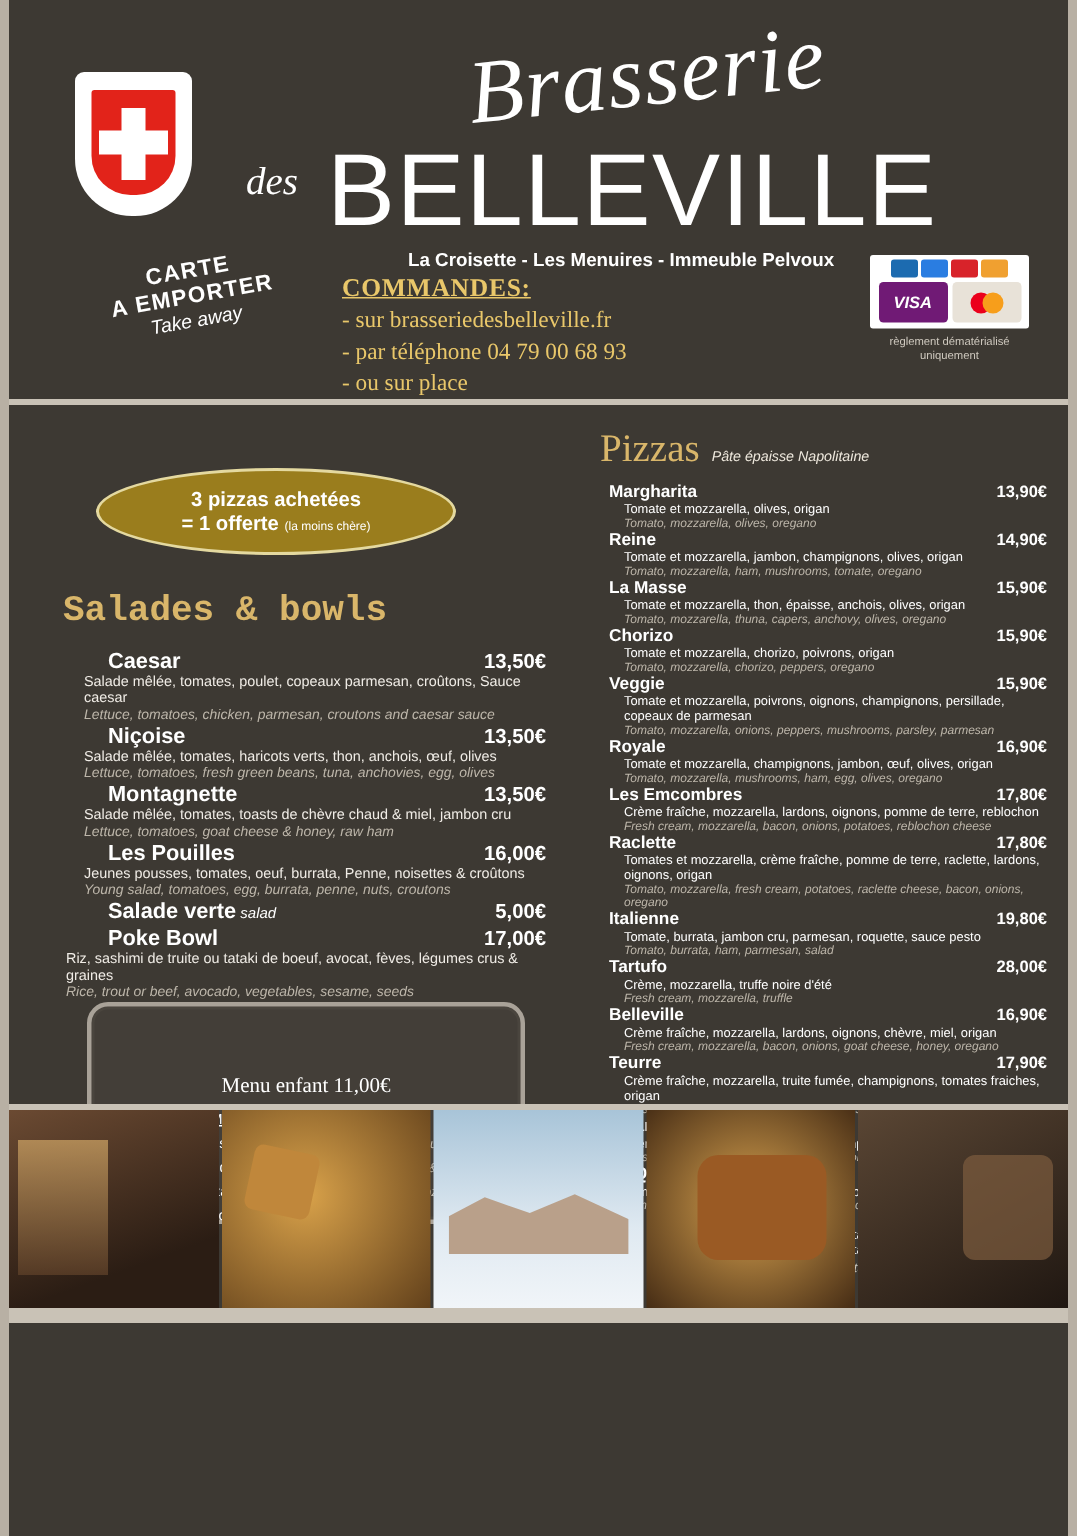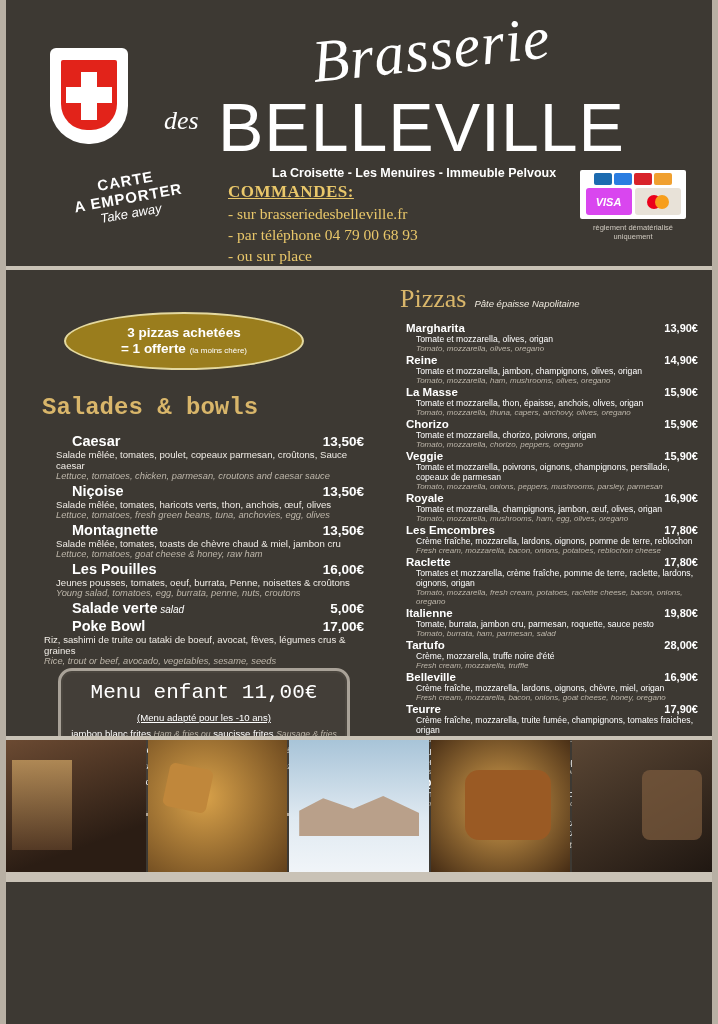--- a/index.html
+++ b/index.html
@@ -76,21 +76,21 @@
   .salad .row { display:flex; justify-content:space-between; align-items:baseline; }
   .salad .name { font-size:14.5px; font-weight:bold; color:#fff;margin-left:28px; }
   .salad .name .sub { font-size:10px; font-style:italic; font-weight:normal; }
   .salad .price { font-size:13.5px; font-weight:bold; color:#fff; }
   .salad .fr { font-size:9.6px; color:#f0ece6; padding-left:12px; }
   .salad .en { font-size:9.3px; color:#bdb6aa; font-style:italic; padding-left:12px; }
 
   .kids { position:absolute; left:52px; top:398px; width:292px; height:148px;
           border:3px solid #a9a298; border-radius:14px; background:#433e38;
           box-shadow:inset 0 0 0 2px #4a453e; text-align:center; padding-top:10px; }
-  .kids .k-title { font-family:Liberation Mono, monospace; font-size:21px; color:#fff; }
+  .kids .k-title { font-family:Liberation Serif, serif; font-size:14px; color:#fff;margin-top:36px; }
   .kids .k-sub { font-size:9.6px; text-decoration:underline; margin-top:8px; }
   .kids .k-line { font-size:9.5px; margin-top:5px; }
   .kids .k-line i { font-style:italic; color:#bdb6aa; font-size:8.6px; }
   .kids .k-or { color:#bdb6aa; font-style:italic; font-size:8.6px; }
   .kids .k-last { font-size:9.5px; margin-top:5px; }
 
   .right-col { position:absolute; left:370px; top:14px; width:330px; }
   .pz-head { display:flex; align-items:baseline; gap:8px; padding-left:24px; }
   .pz-head .pz-title { font-family:"Liberation Serif", serif; color:#d9b66a; font-size:26px; }
   .pz-head .pz-sub { font-size:9.5px; color:#efe9de; font-style:italic; }
@@ -162,21 +162,21 @@
 
     <div class="payments">
       <div class="cards">
         <div class="row1">
           <div style="background:#1c6bb0"></div>
           <div style="background:#2a7de1"></div>
           <div style="background:#d8232a"></div>
           <div style="background:#f0a030"></div>
         </div>
         <div class="row2">
-          <div style="background:#d946ef">VISA</div>
+          <div style="background:#701a75">VISA</div>
           <div style="background:#e8e2d8;color:#c8102e;font-size:7px">
             <span style="display:inline-block;width:14px;height:14px;border-radius:50%;background:#eb001b"></span>
             <span style="display:inline-block;width:14px;height:14px;border-radius:50%;background:#f79e1b;margin-left:-6px"></span>
           </div>
         </div>
       </div>
       <div class="note">règlement dématérialisé uniquement</div>
     </div>
   </div>
 
@@ -292,21 +292,21 @@
           <div class="fr">Tomate et mozzarella, olives, origan</div>
           <div class="en">Tomato, mozzarella, olives, oregano</div>
         </div>
 
         <div class="pz">
           <div class="row">
               <span class="name">Reine</span>
               <span class="price">14,90€</span>
             </div>
           <div class="fr">Tomate et mozzarella, jambon, champignons, olives, origan</div>
-          <div class="en">Tomato, mozzarella, ham, mushrooms, olives, oregano</div>
+          <div class="en">Tomato, mozzarella, ham, mushrooms, tomate, oregano</div>
         </div>
 
         <div class="pz">
           <div class="row">
               <span class="name">La Masse</span>
               <span class="price">15,90€</span>
             </div>
           <div class="fr">Tomate et mozzarella, thon, épaisse, anchois, olives, origan</div>
           <div class="en">Tomato, mozzarella, thuna, capers, anchovy, olives, oregano</div>
         </div>

